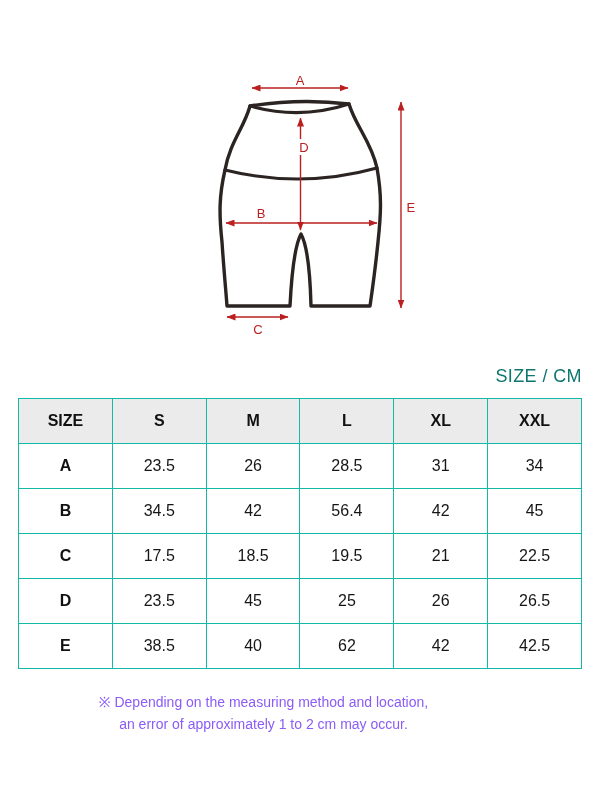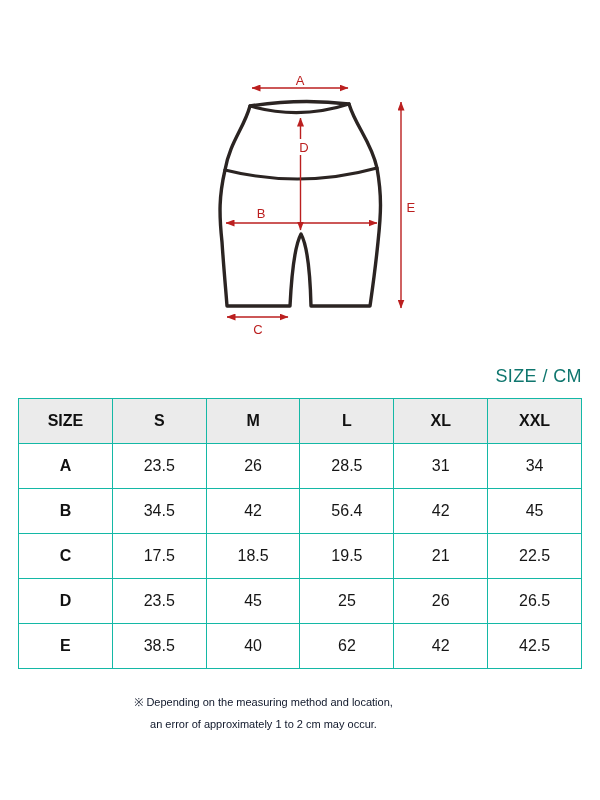--- a/index.html
+++ b/index.html
@@ -23,21 +23,21 @@
   .size-table th, .size-table td {
     border: 1px solid #14b8a6; height: 45px; padding: 0;
     text-align: center; vertical-align: middle;
   }
   .size-table thead th { background: #ebebeb; font-weight: 700; color: #111; }
   .size-table tbody th { background: #ffffff; font-weight: 700; color: #111; }
   .size-table tbody td { font-weight: 400; }
 
   .footnote {
     position: absolute; top: 691px; left: 0; width: 527px;
-    text-align: center; font-size: 11px; line-height: 22px; color: #0f172a;
+    text-align: center; font-size: 14px; line-height: 22px; color: #8b5cf6;
   }
 </style>
 </head>
 <body>
 
 <div class="page">
 
   <svg class="diagram-svg" width="600" height="360" viewBox="0 0 600 360">
     <defs>
       <marker id="ah" viewBox="0 0 9 7" refX="8.5" refY="3.5" markerWidth="9" markerHeight="7" markerUnits="userSpaceOnUse" orient="auto-start-reverse">

